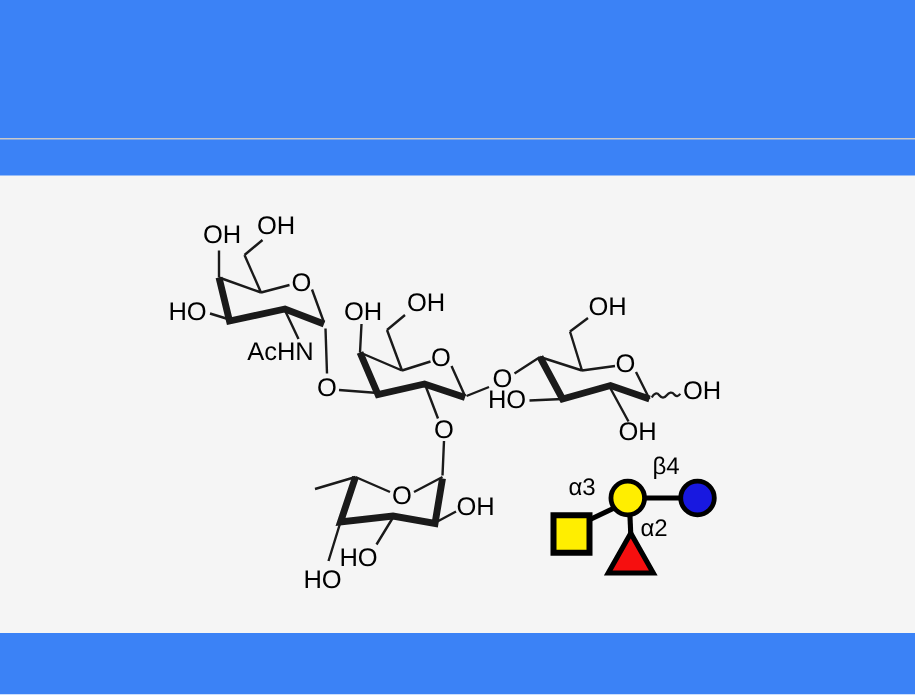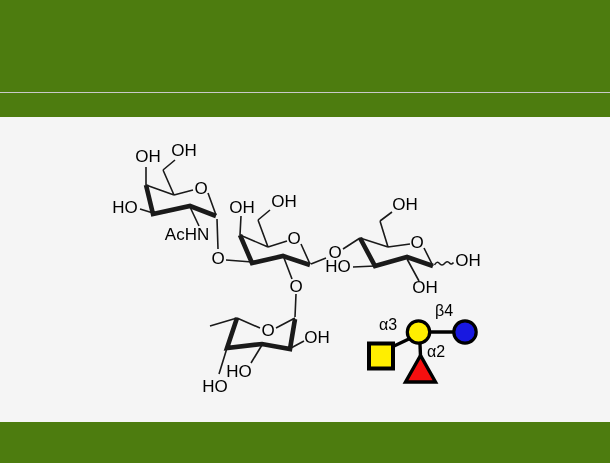--- a/index.html
+++ b/index.html
@@ -1,16 +1,16 @@
 <!DOCTYPE html>
 <html><head>
 <meta charset="utf-8">
 <style>
   html,body{margin:0;padding:0;background:#ffffff;}
-  .stage{position:relative;width:610px;height:463px;background:#4d7c0f;overflow:hidden;
+  .stage{position:relative;width:610px;height:463px;background:#3b82f6;overflow:hidden;
          font-family:"Liberation Sans",sans-serif;}
   svg{position:absolute;left:0;top:0;display:block;}
   text{font-family:"Liberation Sans",sans-serif;fill:#000;}
   .atom{font-size:17px;}
   .greek{font-size:16px;}
 </style>
 </head>
 <body>
 
 <div class="stage">

